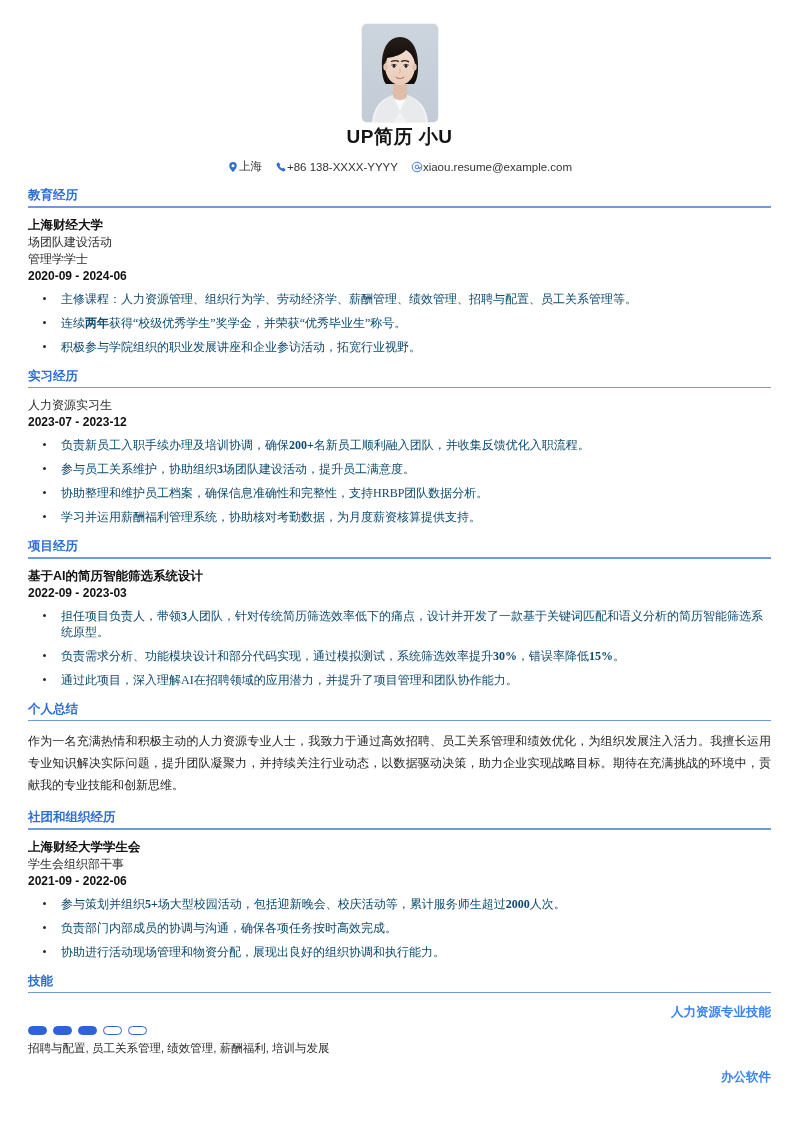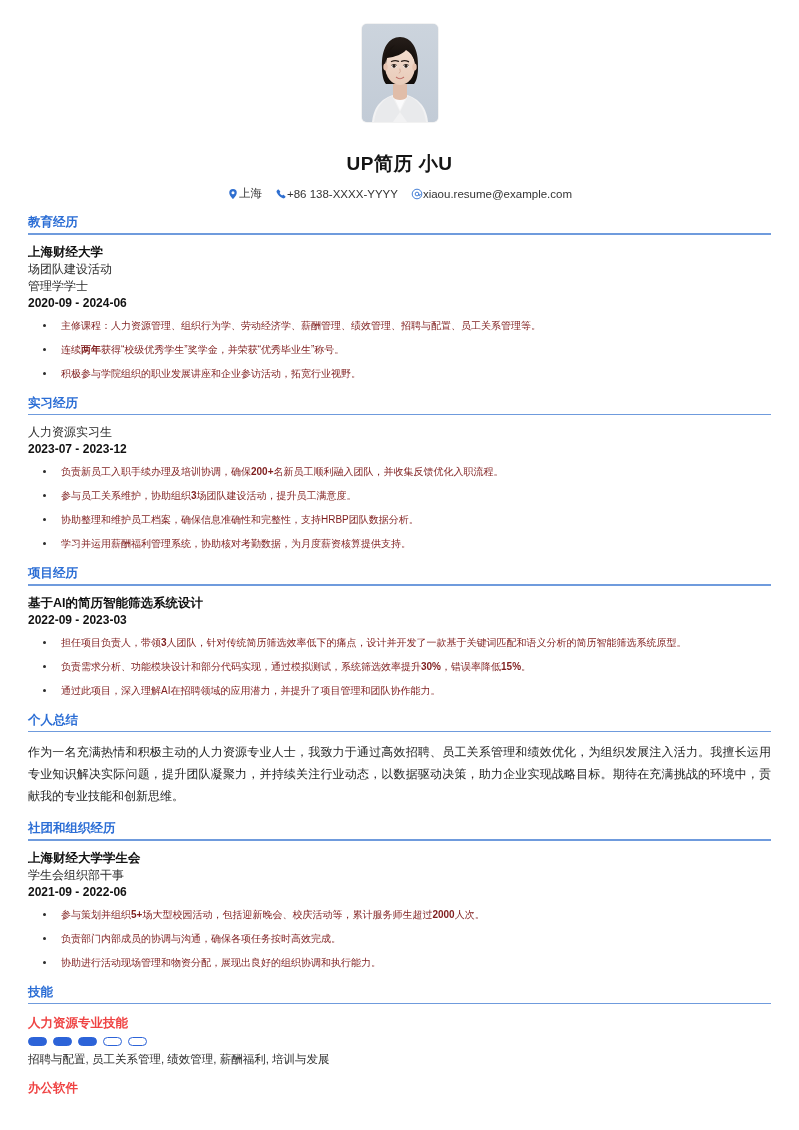--- a/index.html
+++ b/index.html
@@ -38,21 +38,21 @@
     background: #cdd5dd;
     position: relative;
     box-shadow: 0 0 0 1px rgba(0,0,0,0.05);
   }
   .photo svg { display: block; width: 100%; height: 100%; }
 
   .name {
     font-size: 19px;
     font-weight: bold;
     letter-spacing: 0.5px;
-    margin-top: 29px;
+    margin-top: 2px;
     color: #141414;
   }
   .contact-row {
     margin-top: 9px;
     font-size: 11.5px;
     color: #333;
     display: flex;
     justify-content: center;
     align-items: center;
     gap: 7px;
@@ -111,24 +111,25 @@
   }
 
   ul.bullets {
     list-style: none;
     margin: 6px 0 0 0;
     padding: 0;
   }
   ul.bullets li {
     position: relative;
     padding-left: 33px;
-    font-size: 10px;
+    font-size: 12px;
     line-height: 16px;
-    color: #7f1d1d;
+    color: #0c4a6e;
     margin-bottom: 8px;
+    font-family: Liberation Serif, serif;
   }
   ul.bullets li:last-child { margin-bottom: 4px; }
   ul.bullets li::before {
     content: "";
     position: absolute;
     left: 15px;
     top: 6px;
     width: 3.4px;
     height: 3.4px;
     border-radius: 50%;
@@ -141,22 +142,23 @@
     line-height: 22px;
     color: #1d1d1d;
     text-align: justify;
   }
 
   
   .skill-block { margin-bottom: 2px; }
   .skill-name {
     font-size: 12.5px;
     font-weight: bold;
-    color: #ef4444;
+    color: #3b82f6;
     line-height: 20px;
+    text-align: right;
   }
   .pill-row {
     display: flex;
     gap: 6px;
     margin: 4px 0 4px 0;
     align-items: center;
   }
   .pill {
     width: 19px;
     height: 9px;

